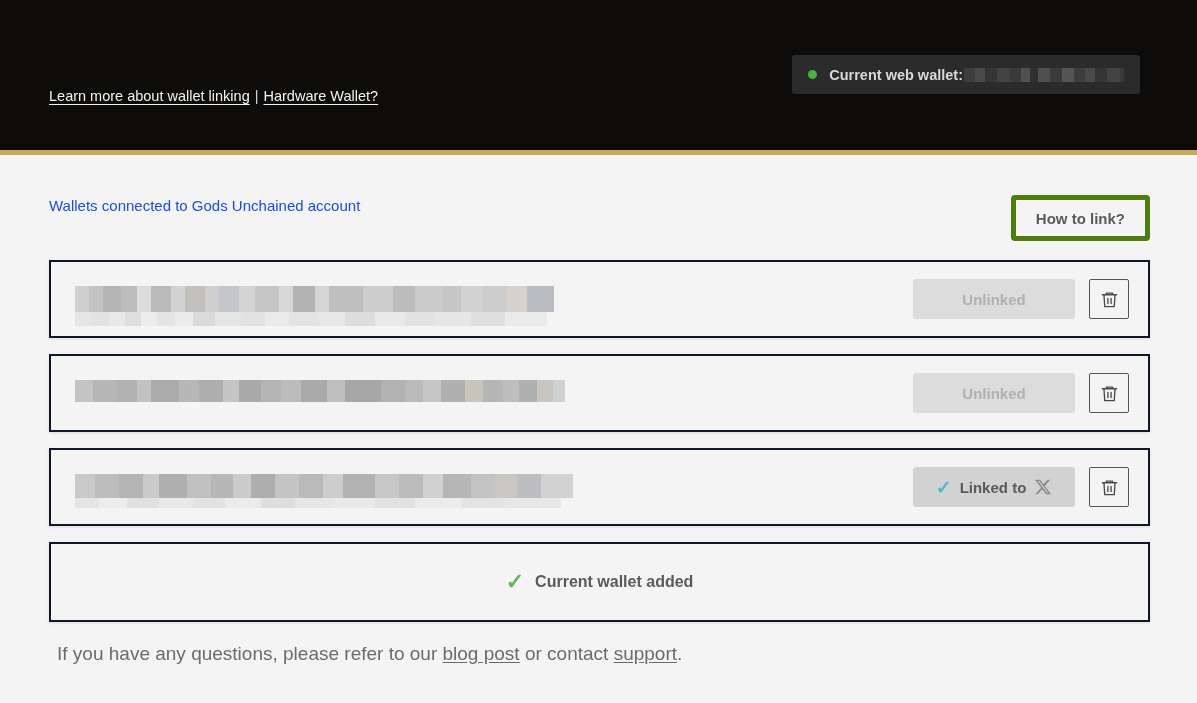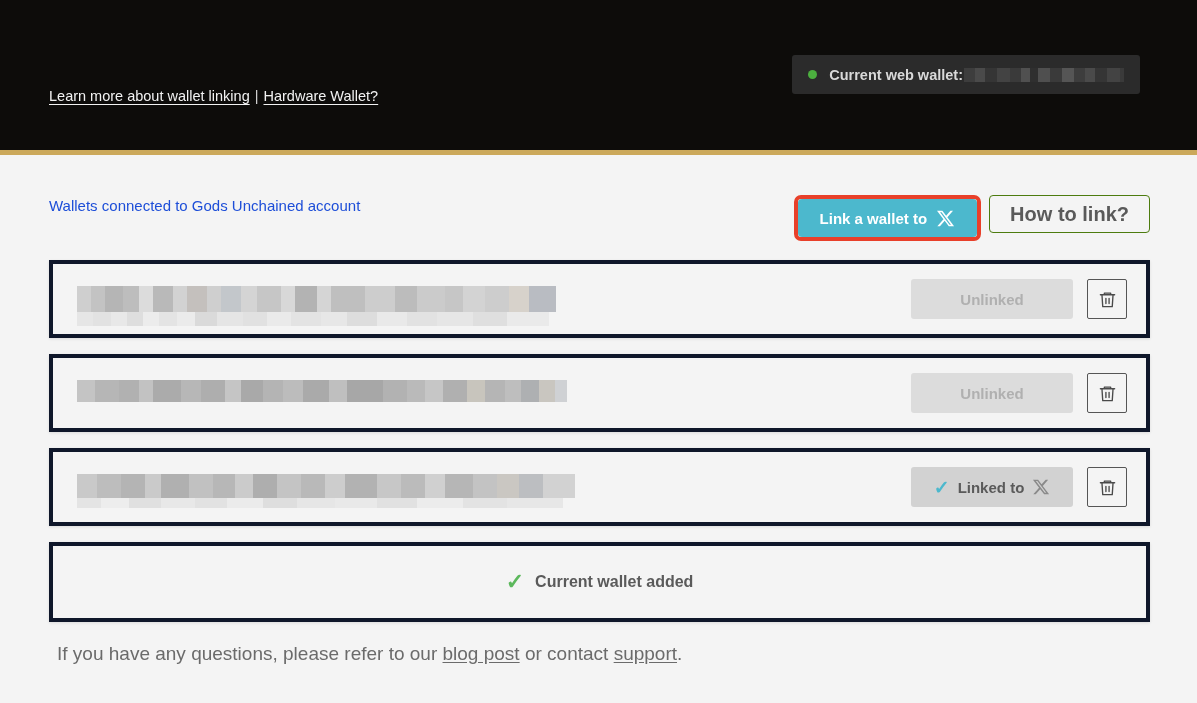--- a/index.html
+++ b/index.html
@@ -166,46 +166,46 @@
     border: none;
     border-radius: 4px;
     height: 38px;
     padding: 0 22px;
     cursor: pointer;
     font-family: "Liberation Sans", sans-serif;
     white-space: nowrap;
   }
   .btn-how {
     background: #f4f4f4;
-    border: 1px solid #4d7c0f;
+    border: 5px solid #4d7c0f;
     border-radius: 4px;
     color: #5a5a5a;
-    font-size: 20px;
-    font-weight: 700;
-    height: 38px;
+    font-size: 15px;
+    font-weight: 700;
+    height: 46px;
     padding: 0 20px;
     cursor: pointer;
     font-family: "Liberation Sans", sans-serif;
     white-space: nowrap;
   }
 
   .x-icon { display: inline-block; width: 19px; height: 19px; flex: 0 0 auto;}
   .x-icon svg { display: block; width: 19px; height: 19px; }
 
   
   .cards {
     position: absolute;
     top: 105px;
     left: 49px;
     right: 47px;
   }
   .card {
     position: relative;
     background: #f4f4f4;
-    border: 4px solid #0f172a;
+    border: 2px solid #0f172a;
     box-shadow: 0 1px 3px rgba(0,0,0,0.10);
     height: 78px;
     margin-bottom: 16px;
     display: flex;
     align-items: center;
     box-sizing: border-box;
   }
   .card.added {
     justify-content: center;
     height: 80px;
@@ -391,30 +391,20 @@
     </div>
   </div>
   <div class="header-rule"></div>
 
   <div class="main">
 
     <div class="subhead-row">
       <div class="subhead">Wallets connected to Gods Unchained account</div>
 
       <div class="btn-group">
-        <div class="link-wrap">
-          <button class="btn-link">
-            <span>Link a wallet to</span>
-            <span class="x-icon">
-              <svg viewBox="0 0 24 24" fill="#ffffff" xmlns="http://www.w3.org/2000/svg">
-                <path d="M18.244 2.25h3.308l-7.227 8.26 8.502 11.24H16.17l-5.214-6.817L4.99 21.75H1.68l7.73-8.835L1.254 2.25H8.08l4.713 6.231zm-1.161 17.52h1.833L7.084 4.126H5.117z"></path>
-              </svg>
-            </span>
-          </button>
-        </div>
         <button class="btn-how">How to link?</button>
       </div>
     </div>
 
     <div class="cards">
 
       <div class="card">
         <div class="addr">
           <div class="addr-a"></div>
           <div class="addr-b"></div>

